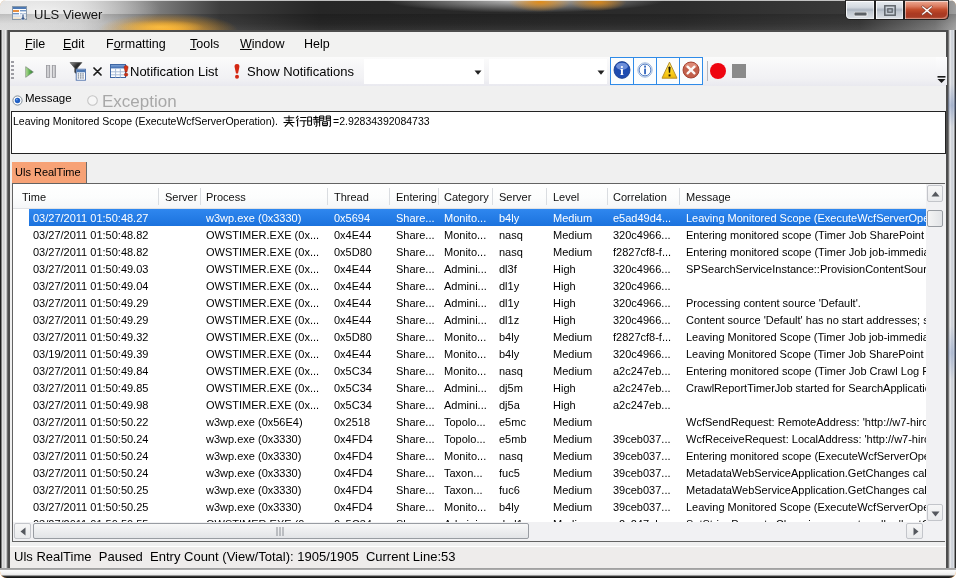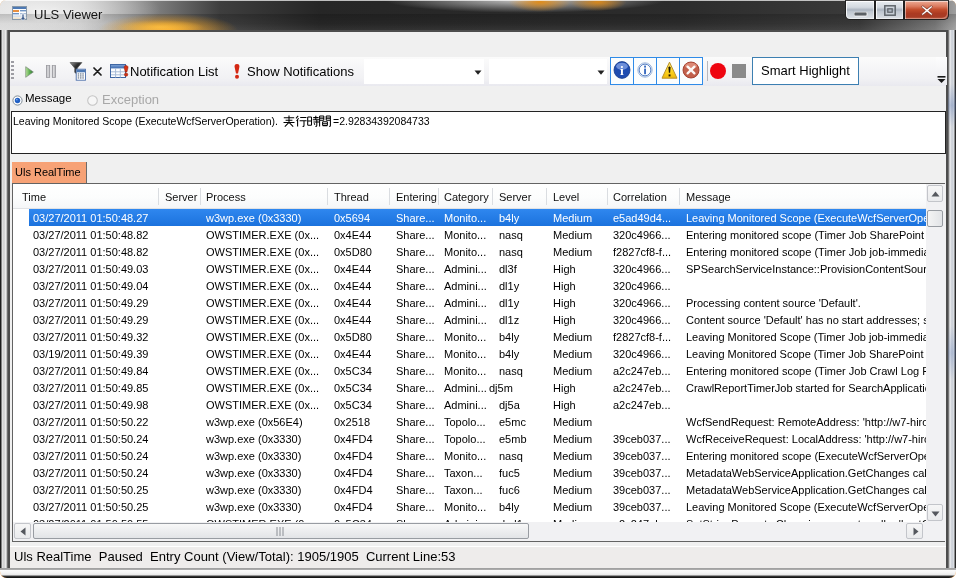--- a/index.html
+++ b/index.html
@@ -81,20 +81,28 @@
         <div class="capin"></div>
         <svg class="glyph" style="left:16px;top:4px" width="12" height="11" viewBox="0 0 12 11">
           <path d="M1.6 0.6 L6 4 L10.4 0.6 L11.6 2 L7.6 5.5 L11.6 9 L10.4 10.4 L6 7 L1.6 10.4 L0.4 9 L4.4 5.5 L0.4 2 Z" fill="#fdfdfd" stroke="#6e2618" stroke-width="0.7"></path>
         </svg>
       </div>
 </div>
 <div class="brd" id="brdL"></div>
     <div class="brd" id="brdR"></div>
     <div class="brd" id="brdB"></div>
 <div id="client">
+<div id="menubar">
+<div class="mi" style="left:15px"><u>F</u>ile</div>
+<div class="mi" style="left:53px"><u>E</u>dit</div>
+<div class="mi" style="left:96px">F<u>o</u>rmatting</div>
+<div class="mi" style="left:180px"><u>T</u>ools</div>
+<div class="mi" style="left:230px"><u>W</u>indow</div>
+<div class="mi" style="left:294px">Help</div>
+</div>
 <div id="toolbar">
 <div class="abs" style="left:1px;top:4px;width:3px;height:20px;background:repeating-linear-gradient(180deg,#9d9da4 0,#9d9da4 2px,rgba(0,0,0,0) 2px,rgba(0,0,0,0) 4px)"></div>
 <svg class="abs" style="left:15px;top:9px" width="9" height="12" viewBox="0 0 9 12">
           <defs>
             <linearGradient id="pg" x1="0" y1="0" x2="1" y2="0">
               <stop offset="0" stop-color="#b8e49a"></stop>
               <stop offset="0.5" stop-color="#5fae52"></stop>
               <stop offset="1" stop-color="#2f7a35"></stop>
             </linearGradient>
           </defs>
@@ -198,39 +206,38 @@
           <rect x="7.6" y="13.4" width="1.9" height="2" fill="#1a1502"></rect>
         </svg>
 <svg class="abs" style="left:672px;top:4px" width="18" height="18" viewBox="0 0 18 18">
           <circle cx="9" cy="9" r="8" fill="#c2604c" stroke="#a03a28" stroke-width="0.9"></circle>
           <ellipse cx="9" cy="4.8" rx="6" ry="3" fill="#e0907e" opacity="0.85"></ellipse>
           <path d="M5.6 5.6 L12.4 12.4 M12.4 5.6 L5.6 12.4" stroke="#fdf8f6" stroke-width="2.3" stroke-linecap="round"></path>
         </svg>
 <div class="abs" style="left:697px;top:4px;width:1px;height:20px;background:#b8b8be"></div>
 <div class="abs" style="left:700px;top:6px;width:16px;height:16px;border-radius:50%;background:#ee0510"></div>
 <div class="abs" style="left:722px;top:7px;width:14px;height:14px;background:#8a8a8a"></div>
-<div class="abs" style="left:742px;top:0;width:107px;height:28px;border:1px solid #3c7fb1;background:#fff;font-size:13px;text-align:center;line-height:26px;color:#000">Smart Highlight</div>
 <div class="abs" style="left:926px;top:0;width:11px;height:28px;background:linear-gradient(180deg,#fdfdfd,#ececf0)">
           <svg style="position:absolute;left:1px;top:19px" width="9" height="7" viewBox="0 0 9 7">
             <rect x="0.5" y="0" width="8" height="1.6" fill="#1a1a1a"></rect>
             <path d="M0.5 3 L8.5 3 L4.5 7 Z" fill="#1a1a1a"></path>
           </svg>
         </div>
 </div>
 <div id="radios">
 <svg class="abs" style="left:2px;top:9px" width="11" height="11" viewBox="0 0 11 11">
           <circle cx="5.5" cy="5.5" r="4.6" fill="#fefefe" stroke="#7e8b96" stroke-width="1"></circle>
           <circle cx="5.5" cy="5.5" r="2.7" fill="#2160c4"></circle>
           <circle cx="4.8" cy="4.6" r="0.85" fill="#7aa8e8"></circle>
         </svg>
 <div class="txt" style="left:15px;top:6px;font-size:11.5px">Message</div>
 <svg class="abs" style="left:77px;top:9px" width="11" height="11" viewBox="0 0 11 11">
           <circle cx="5.5" cy="5.5" r="4.8" fill="#f6f6f6" stroke="#c3c3c3" stroke-width="1.05"></circle>
         </svg>
-<div class="txt" style="left:92px;top:6px;font-size:13px;color:#a8a8a8">Exception</div>
+<div class="txt" style="left:92px;top:6px;font-size:17px;color:#a8a8a8">Exception</div>
 </div>
 <div id="msgbox">
 <div class="txt" style="left:1px;top:3px;font-size:10.5px">Leaving Monitored Scope (ExecuteWcfServerOperation).</div>
 <svg class="abs" style="left:271px;top:3px" width="48" height="12" viewBox="0 0 48 12">
 <g>
             <path d="M6 0.6 V2.6 M0.8 2.8 H11.2 M2.6 5.2 H9.4 M0.5 7.4 H11.5 M6 2.8 V7.4 M6 7.4 L1.8 11.6 M6 7.4 L10.2 11.6 M6 7.4 L6 8.2"></path>
           </g>
 <g>
             <path d="M15.2 0.8 L13 3.4 M15.6 3.2 L13.6 6 M14.6 5 V11.6 M17.2 2.4 H23.4 M16.6 5.8 H23.6 M21 5.8 V10.6 Q21 11.6 19.6 11.6"></path>
           </g>
@@ -376,21 +383,21 @@
 <span style="left:540px">Medium</span>
 <span style="left:600px">a2c247eb...</span>
 <span style="left:673px">Entering monitored scope (Timer Job Crawl Log Re</span>
 </div>
 <div class="row" style="top:170px">
 <span style="left:20px">03/27/2011 01:50:49.85</span>
 <span style="left:193px">OWSTIMER.EXE (0x...</span>
 <span style="left:321px">0x5C34</span>
 <span style="left:383px">Share...</span>
 <span style="left:431px">Admini...</span>
-<span style="left:476px">dj5m</span>
+<span style="left:486px">dj5m</span>
 <span style="left:540px">High</span>
 <span style="left:600px">a2c247eb...</span>
 <span style="left:673px">CrawlReportTimerJob started for SearchApplication</span>
 </div>
 <div class="row" style="top:187px">
 <span style="left:20px">03/27/2011 01:50:49.98</span>
 <span style="left:193px">OWSTIMER.EXE (0x...</span>
 <span style="left:321px">0x5C34</span>
 <span style="left:383px">Share...</span>
 <span style="left:431px">Admini...</span>

